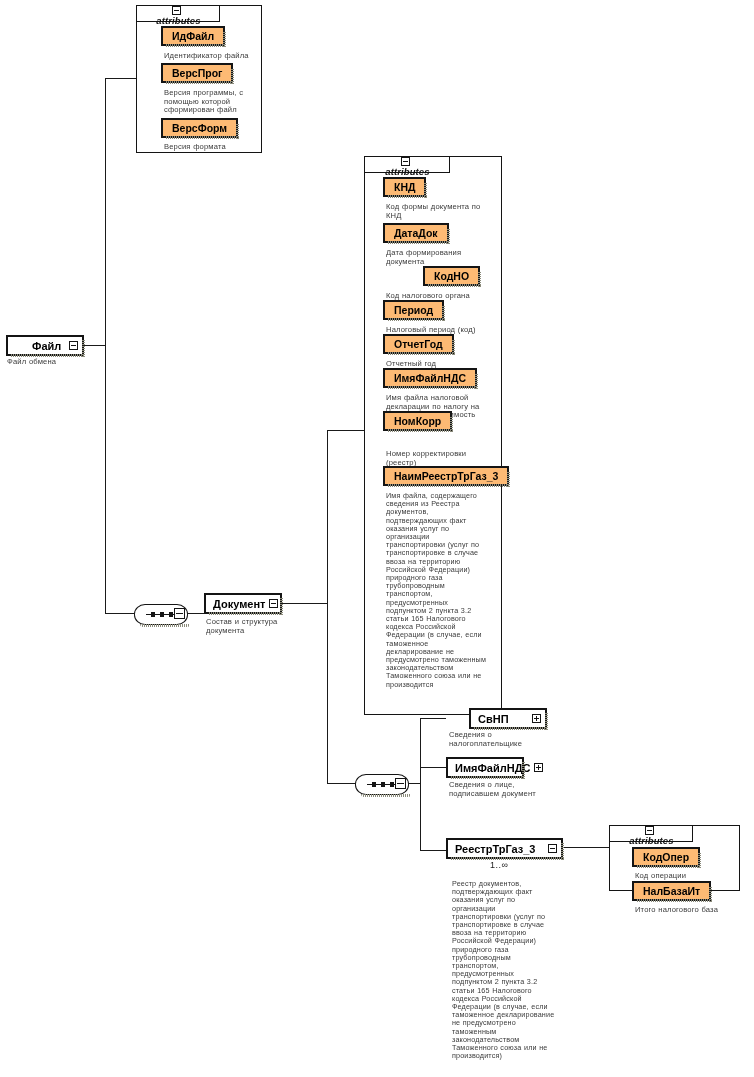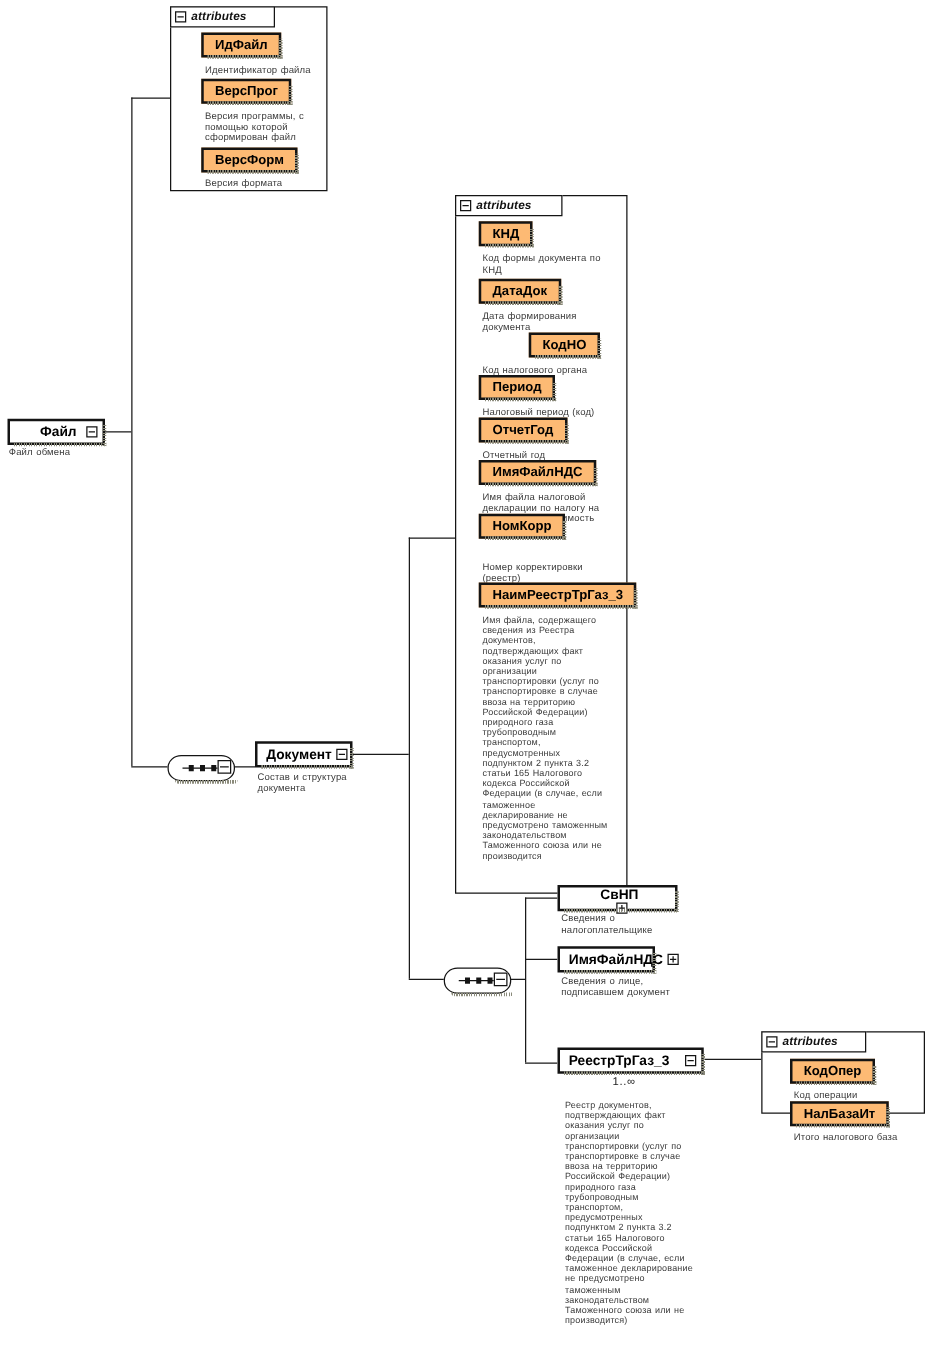--- a/index.html
+++ b/index.html
@@ -27,20 +27,21 @@
   .attrtab{
     position:absolute;
     top:-1px;left:-1px;
     height:17px;
     border:1px solid #141414;
     background:#ffffff;
     box-sizing:border-box;
     display:flex;align-items:center;
     padding:0 6px 0 3px;
     z-index:3;
+    flex-direction:column;
   }
   .attrtab .lbl{
     font-style:italic;
     font-weight:bold;
     font-size:9.5px;
     letter-spacing:.1px;
     margin-left:4px;
     color:#111;
   }
   .pmbox{
@@ -306,21 +307,21 @@
       </div>
   </div>
   <div class="desc tiny" style="left:386px; top:492px; width:100px;">Имя файла, содержащего сведения из Реестра документов, подтверждающих факт оказания услуг по организации транспортировки (услуг по транспортировке в случае ввоза на территорию Российской Федерации) природного газа трубопроводным транспортом, предусмотренных подпунктом 2 пункта 3.2 статьи 165 Налогового кодекса Российской Федерации (в случае, если таможенное декларирование не предусмотрено таможенным законодательством Таможенного союза или не производится</div>
 
   <div class="seq" style="left:355px; top:774px;">
     <span class="dots"></span>
     <span class="dot3"></span>
   </div>
   <div class="seqtgl" style="left:395px; top:778px;"></div>
 
-  <div class="node" style="left:446px; top:708px; width:96px;flex-direction:column;">
+  <div class="node" style="left:469px; top:708px; width:78px;">
     <span class="nm">СвНП</span>
     <span class="pmbox plus tgl"></span>
   </div>
   <div class="desc" style="left:449px; top:731px; width:90px;">Сведения о налогоплательщике</div>
 
   <div class="node" style="left:446px; top:757px; width:78px;">
     <span class="nm">ИмяФайлНДС</span>
     <span class="pmbox plus tgl"></span>
   </div>
   <div class="desc" style="left:449px; top:781px; width:94px;">Сведения о лице, подписавшем документ</div>

